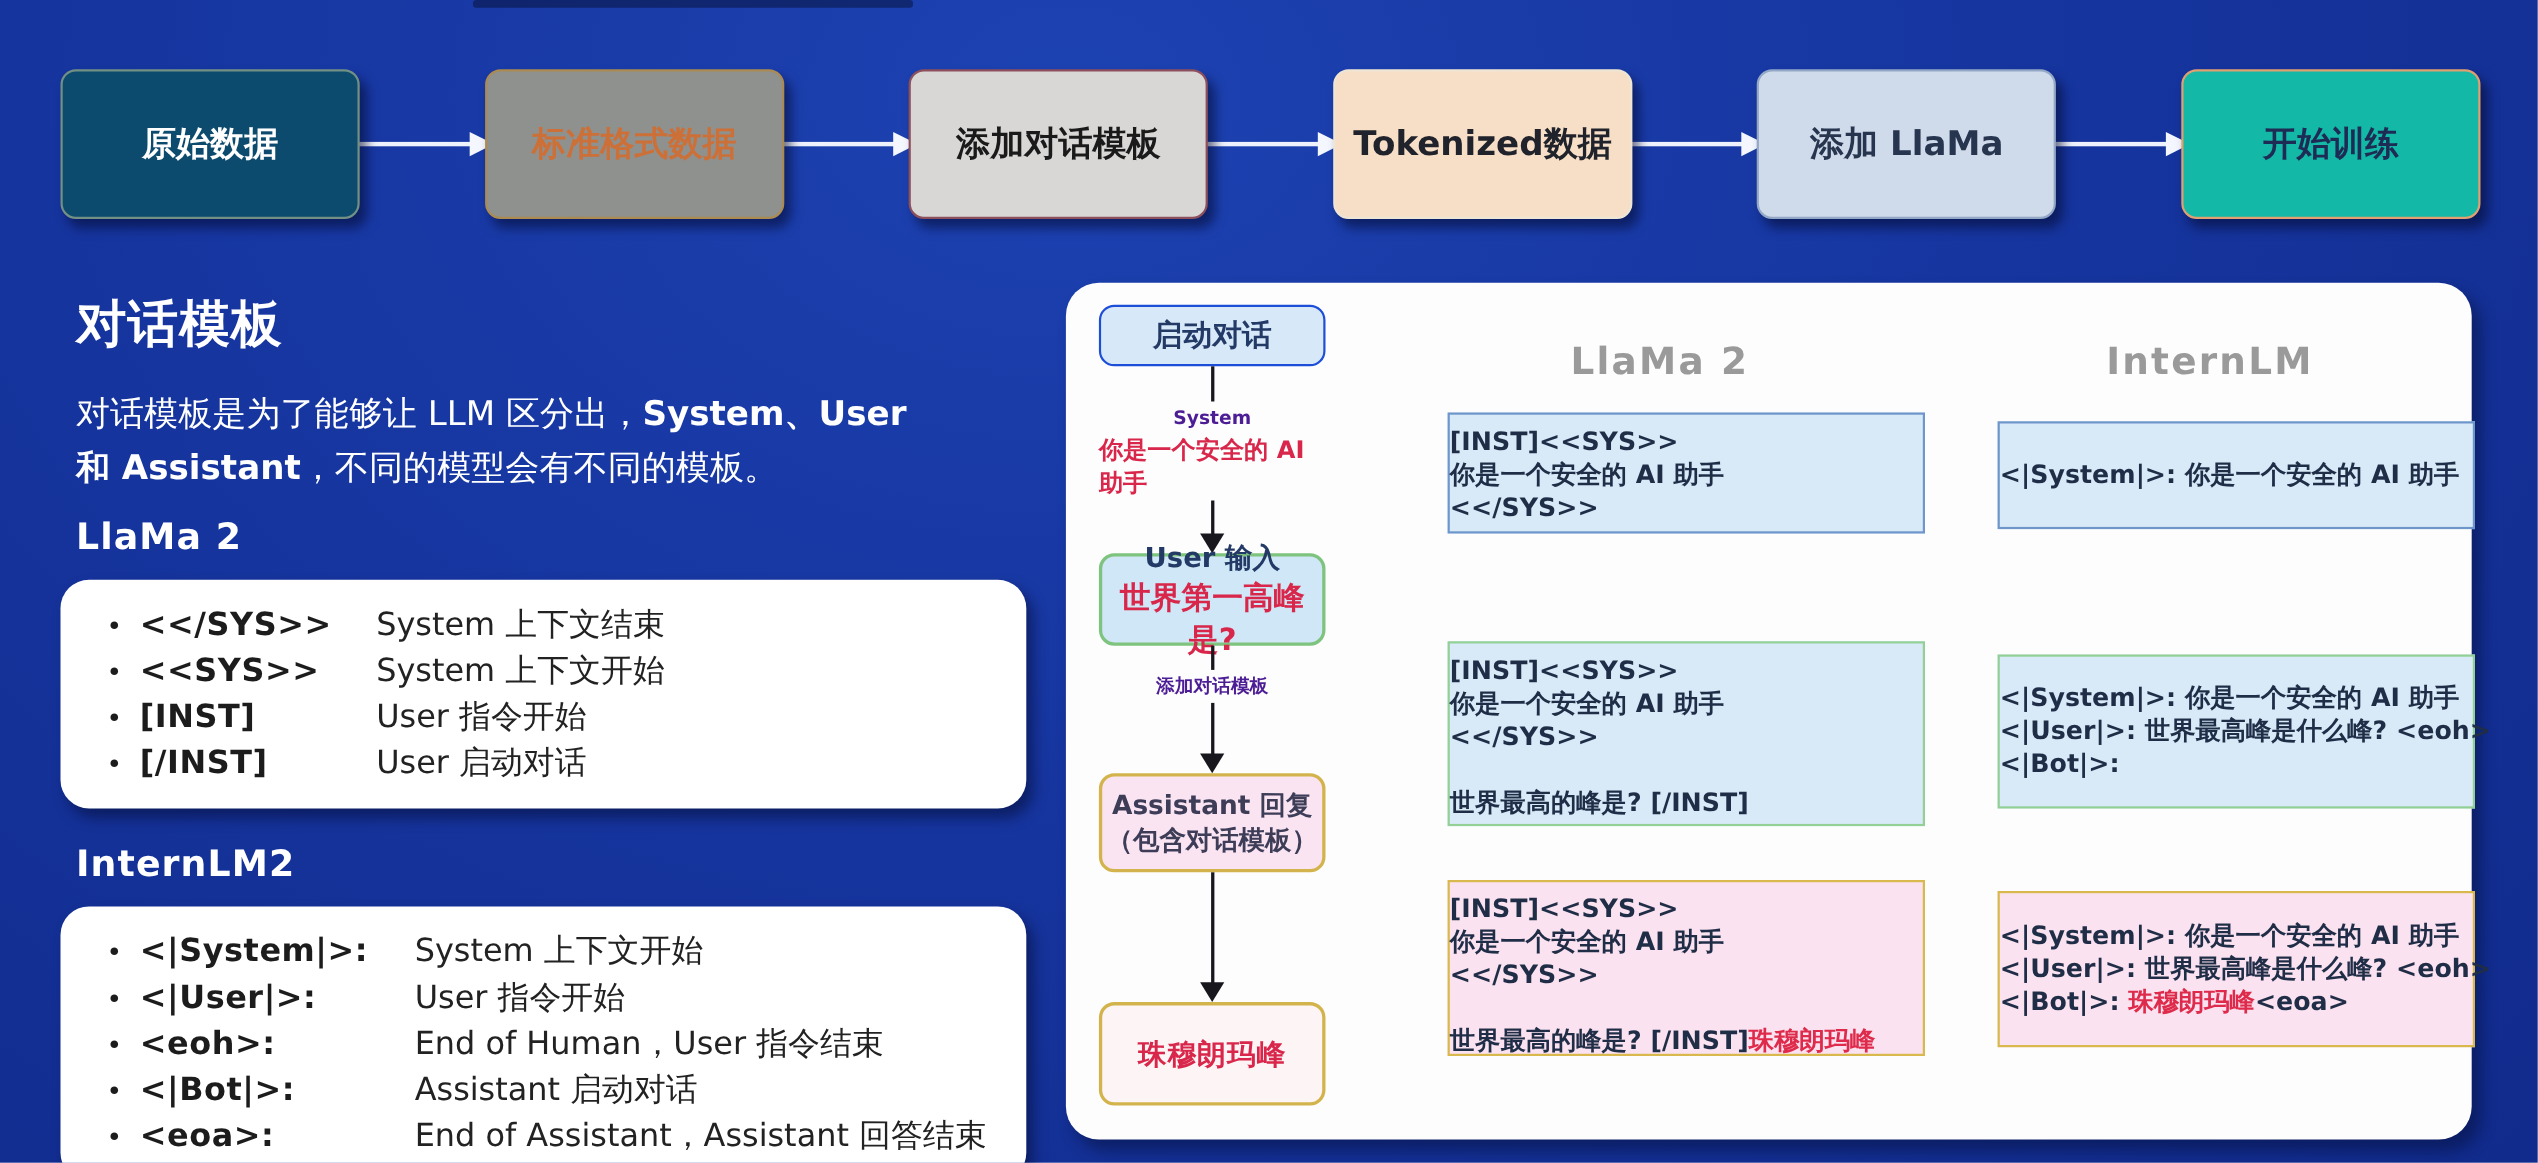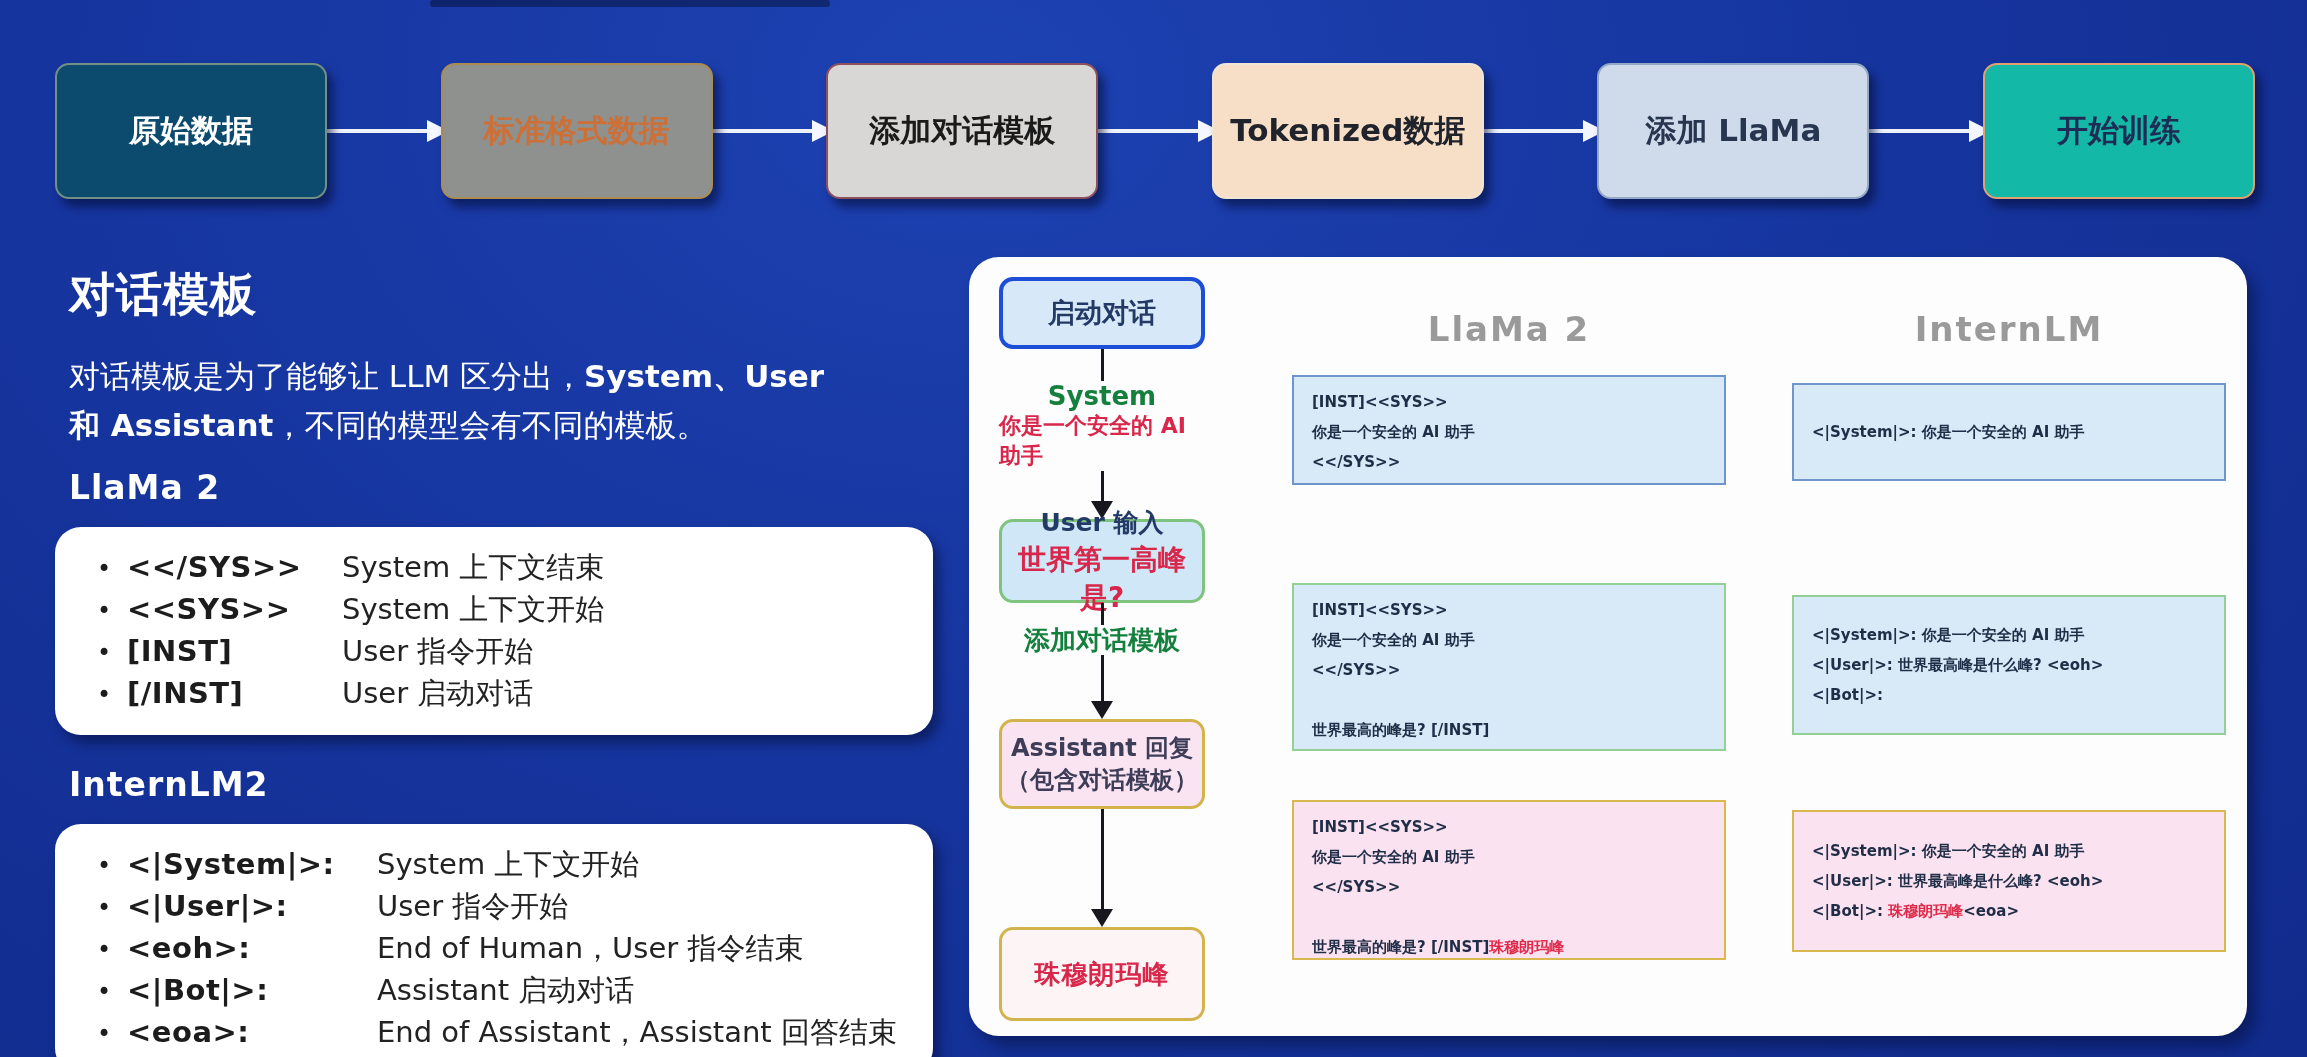--- a/index.html
+++ b/index.html
@@ -69,48 +69,48 @@
   }
   
   .flow-col {
     position: absolute; left: 30px; top: 20px; width: 206px;
     display: flex; flex-direction: column; align-items: center;
   }
   .flow-box {
     width: 206px; border-radius: 14px; display: flex; flex-direction: column;
     align-items: center; justify-content: center; text-align: center; flex: 0 0 auto;
   }
-  .fb-start { height: 72px; background: #d7e9f8; border: 4px solid #1d4ed8;
+  .fb-start { height: 56px; background: #d7e9f8; border: 2px solid #1d4ed8;
               font-size: 27px; font-weight: bold; color: #233a66; }
   .fb-user  { height: 84px; background: #cfe7f6; border: 3px solid #7ec37e; }
   .fb-user .t1 { font-size: 25px; font-weight: bold; color: #233a66; }
   .fb-user .t2 { font-size: 28px; font-weight: bold; color: #d8274a; margin-top: 2px; }
   .fb-assist { height: 90px; background: #fbe4f2; border: 3px solid #d3b44c; }
   .fb-assist .t1, .fb-assist .t2 { font-size: 24px; font-weight: bold; color: #3d3d58; line-height: 32px; }
   .fb-result { height: 94px; background: #fdf4f6; border: 3px solid #d3b44c;
                font-size: 26px; font-weight: bold; color: #d8274a; letter-spacing: 1px; }
   .flow-arrow { display: flex; flex-direction: column; align-items: center; flex: 0 0 auto; }
   .za1 { height: 170px; } .za2 { height: 116px; } .za3 { height: 118px; }
   .vline { width: 3px; background: #17171d; }
   .vfix1 { height: 32px; } .vfix2 { height: 22px; } .vgrow { flex: 1 1 auto; }
   .vhead { width: 0; height: 0; border-left: 11px solid transparent;
            border-right: 11px solid transparent; border-top: 18px solid #17171d; margin-top: -1px; }
-  .arrow-label { font-size: 26px; font-weight: bold; color: #15803d; line-height: 30px; }
+  .arrow-label { font-size: 17px; font-weight: bold; color: #4c1d95; line-height: 30px; }
   .arrow-sublabel { font-size: 22px; font-weight: bold; color: #d8274a; line-height: 30px; }
 
   
   .col-header {
     position: absolute; text-align: center; font-size: 34px; font-weight: bold;
     color: #9a9a9a; letter-spacing: 2px;
   }
   .hdr-llama    { left: 323px; top: 52px; width: 434px; }
   .hdr-internlm { left: 823px; top: 52px; width: 434px; }
   .sample-box {
-    position: absolute; padding: 10px 18px;
-    font-size: 15px; font-weight: bold; color: #1f2d47;
+    position: absolute; padding: 10px 0;
+    font-size: 23px; font-weight: bold; color: #1f2d47; margin-left: 24px;
   }
   .sample-box .code-line { line-height: 30px; min-height: 30px; white-space: nowrap; }
   .fill-blue  { background: #d8eaf8; }
   .fill-pink  { background: #fbe2f0; }
   .bdr-blue   { border: 2px solid #6f96cb; }
   .bdr-green  { border: 2px solid #92d096; }
   .bdr-gold   { border: 2.5px solid #d9b94e; }
   .v-center { display: flex; flex-direction: column; justify-content: center; }
   .red-text { color: #df2b4b; }
 

